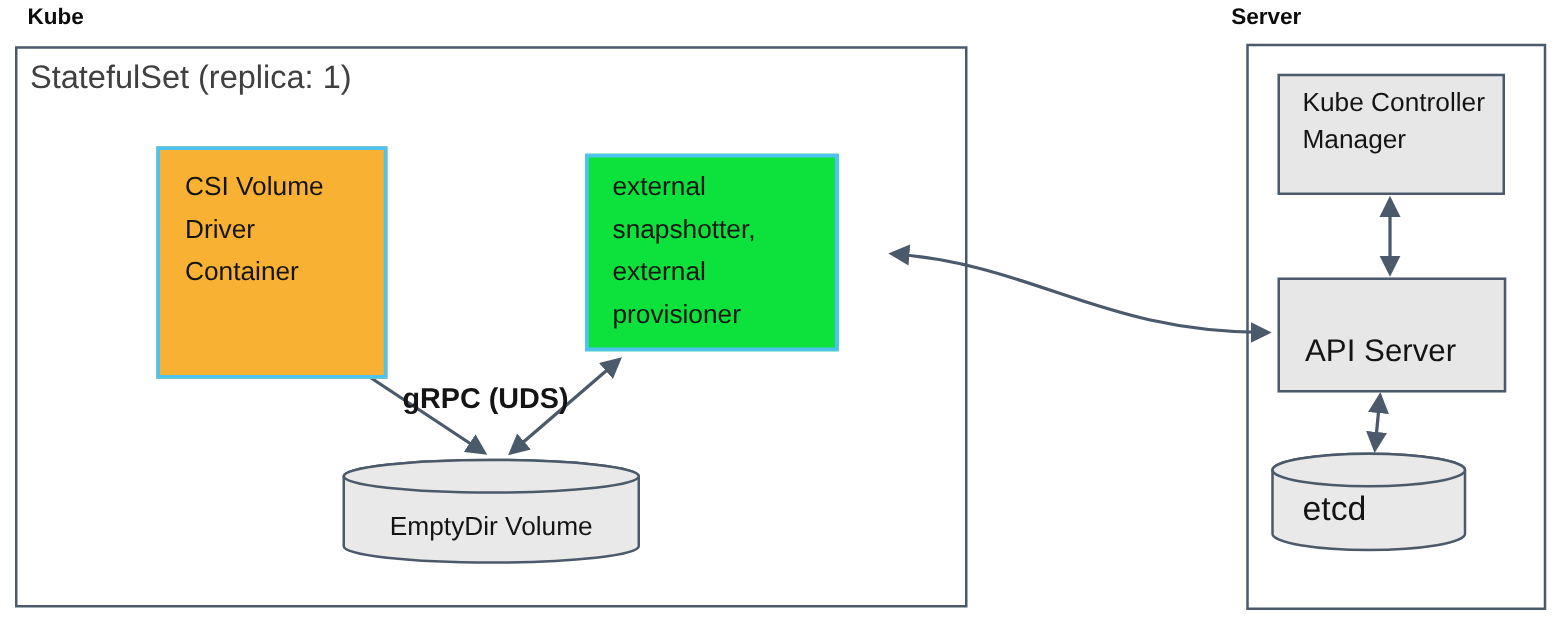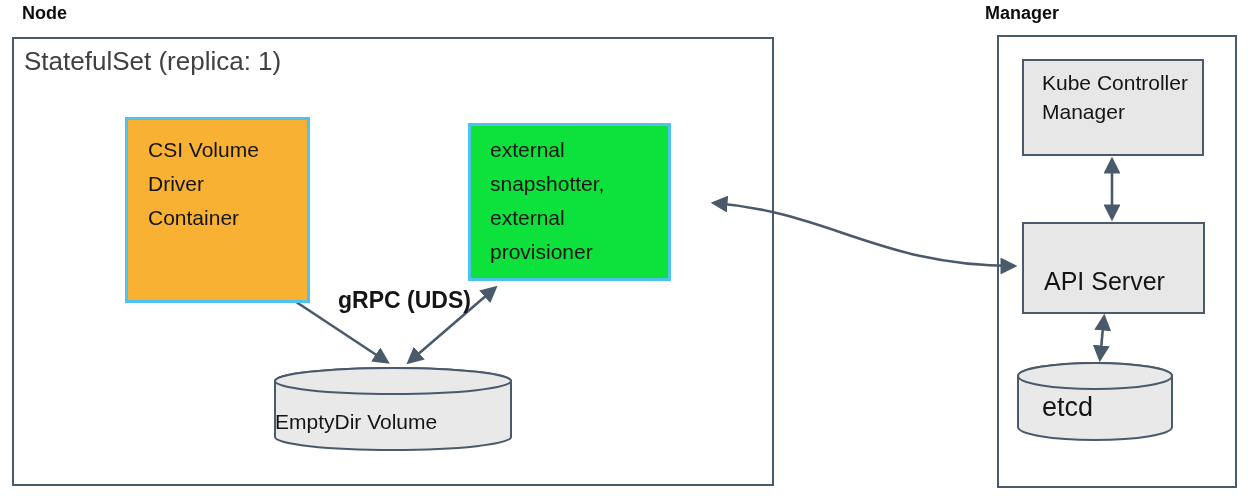--- a/index.html
+++ b/index.html
@@ -78,22 +78,22 @@
     width: 1250px;
     height: 496px;
     pointer-events: none;
   }
 </style>
 </head>
 <body>
 
 <div id="canvas">
 
-  <div class="abs region-label" style="left:22px; top:3px;">Node</div>
-  <div class="abs region-label" style="left:985px; top:3px;">Manager</div>
+  <div class="abs region-label" style="left:22px; top:3px;">Kube</div>
+  <div class="abs region-label" style="left:985px; top:3px;">Server</div>
 
   <div class="abs outer-box" style="left:12px; top:37px; width:762px; height:449px;"></div>
   <div class="abs statefulset-title" style="left:24px; top:46px;">StatefulSet (replica: 1)</div>
 
   <div class="abs outer-box" style="left:997px; top:35px; width:240px; height:453px;"></div>
 
   <svg id="diagram-layer" viewBox="0 0 1250 496">
     <defs>
       <marker id="arrow" viewBox="0 0 10 10" refX="8" refY="5" markerWidth="6.5" markerHeight="6.5" orient="auto-start-reverse">
         <path d="M0,0 L10,5 L0,10 z" fill="#4a5a6b"></path>
@@ -122,23 +122,23 @@
   </svg>
 
   <div class="abs pod-box" style="left:125px; top:117px; width:185px; height:186px; background:#f8b133;">
     <div style="padding:13px 14px 0 20px;">CSI Volume Driver Container</div>
   </div>
 
   <div class="abs pod-box" style="left:468px; top:123px; width:203px; height:158px; background:#0ce13c;">
     <div style="padding:7px 0 0 19px; width:165px;">external snapshotter, external provisioner</div>
   </div>
 
-  <div class="abs grpc-label" style="left:322px; top:287px;margin-left:16px;">gRPC (UDS)</div>
+  <div class="abs grpc-label" style="left:322px; top:305px;">gRPC (UDS)</div>
 
-  <div class="abs cyl-label" style="left:275px; top:410px; width:236px; ">EmptyDir Volume</div>
+  <div class="abs cyl-label" style="left:275px; top:410px; width:236px; text-align:center;">EmptyDir Volume</div>
 
   <div class="abs gray-box" style="left:1022px; top:59px; width:182px; height:97px;">
     <div class="kcm-text">Kube Controller Manager</div>
   </div>
 
   <div class="abs gray-box" style="left:1022px; top:222px; width:183px; height:92px; display:flex; align-items:center;">
     <div class="api-label" style="padding-left:20px;margin-top:26px;">API Server</div>
   </div>
 
   <div class="abs etcd-label" style="left:1042px; top:392px;">etcd</div>

